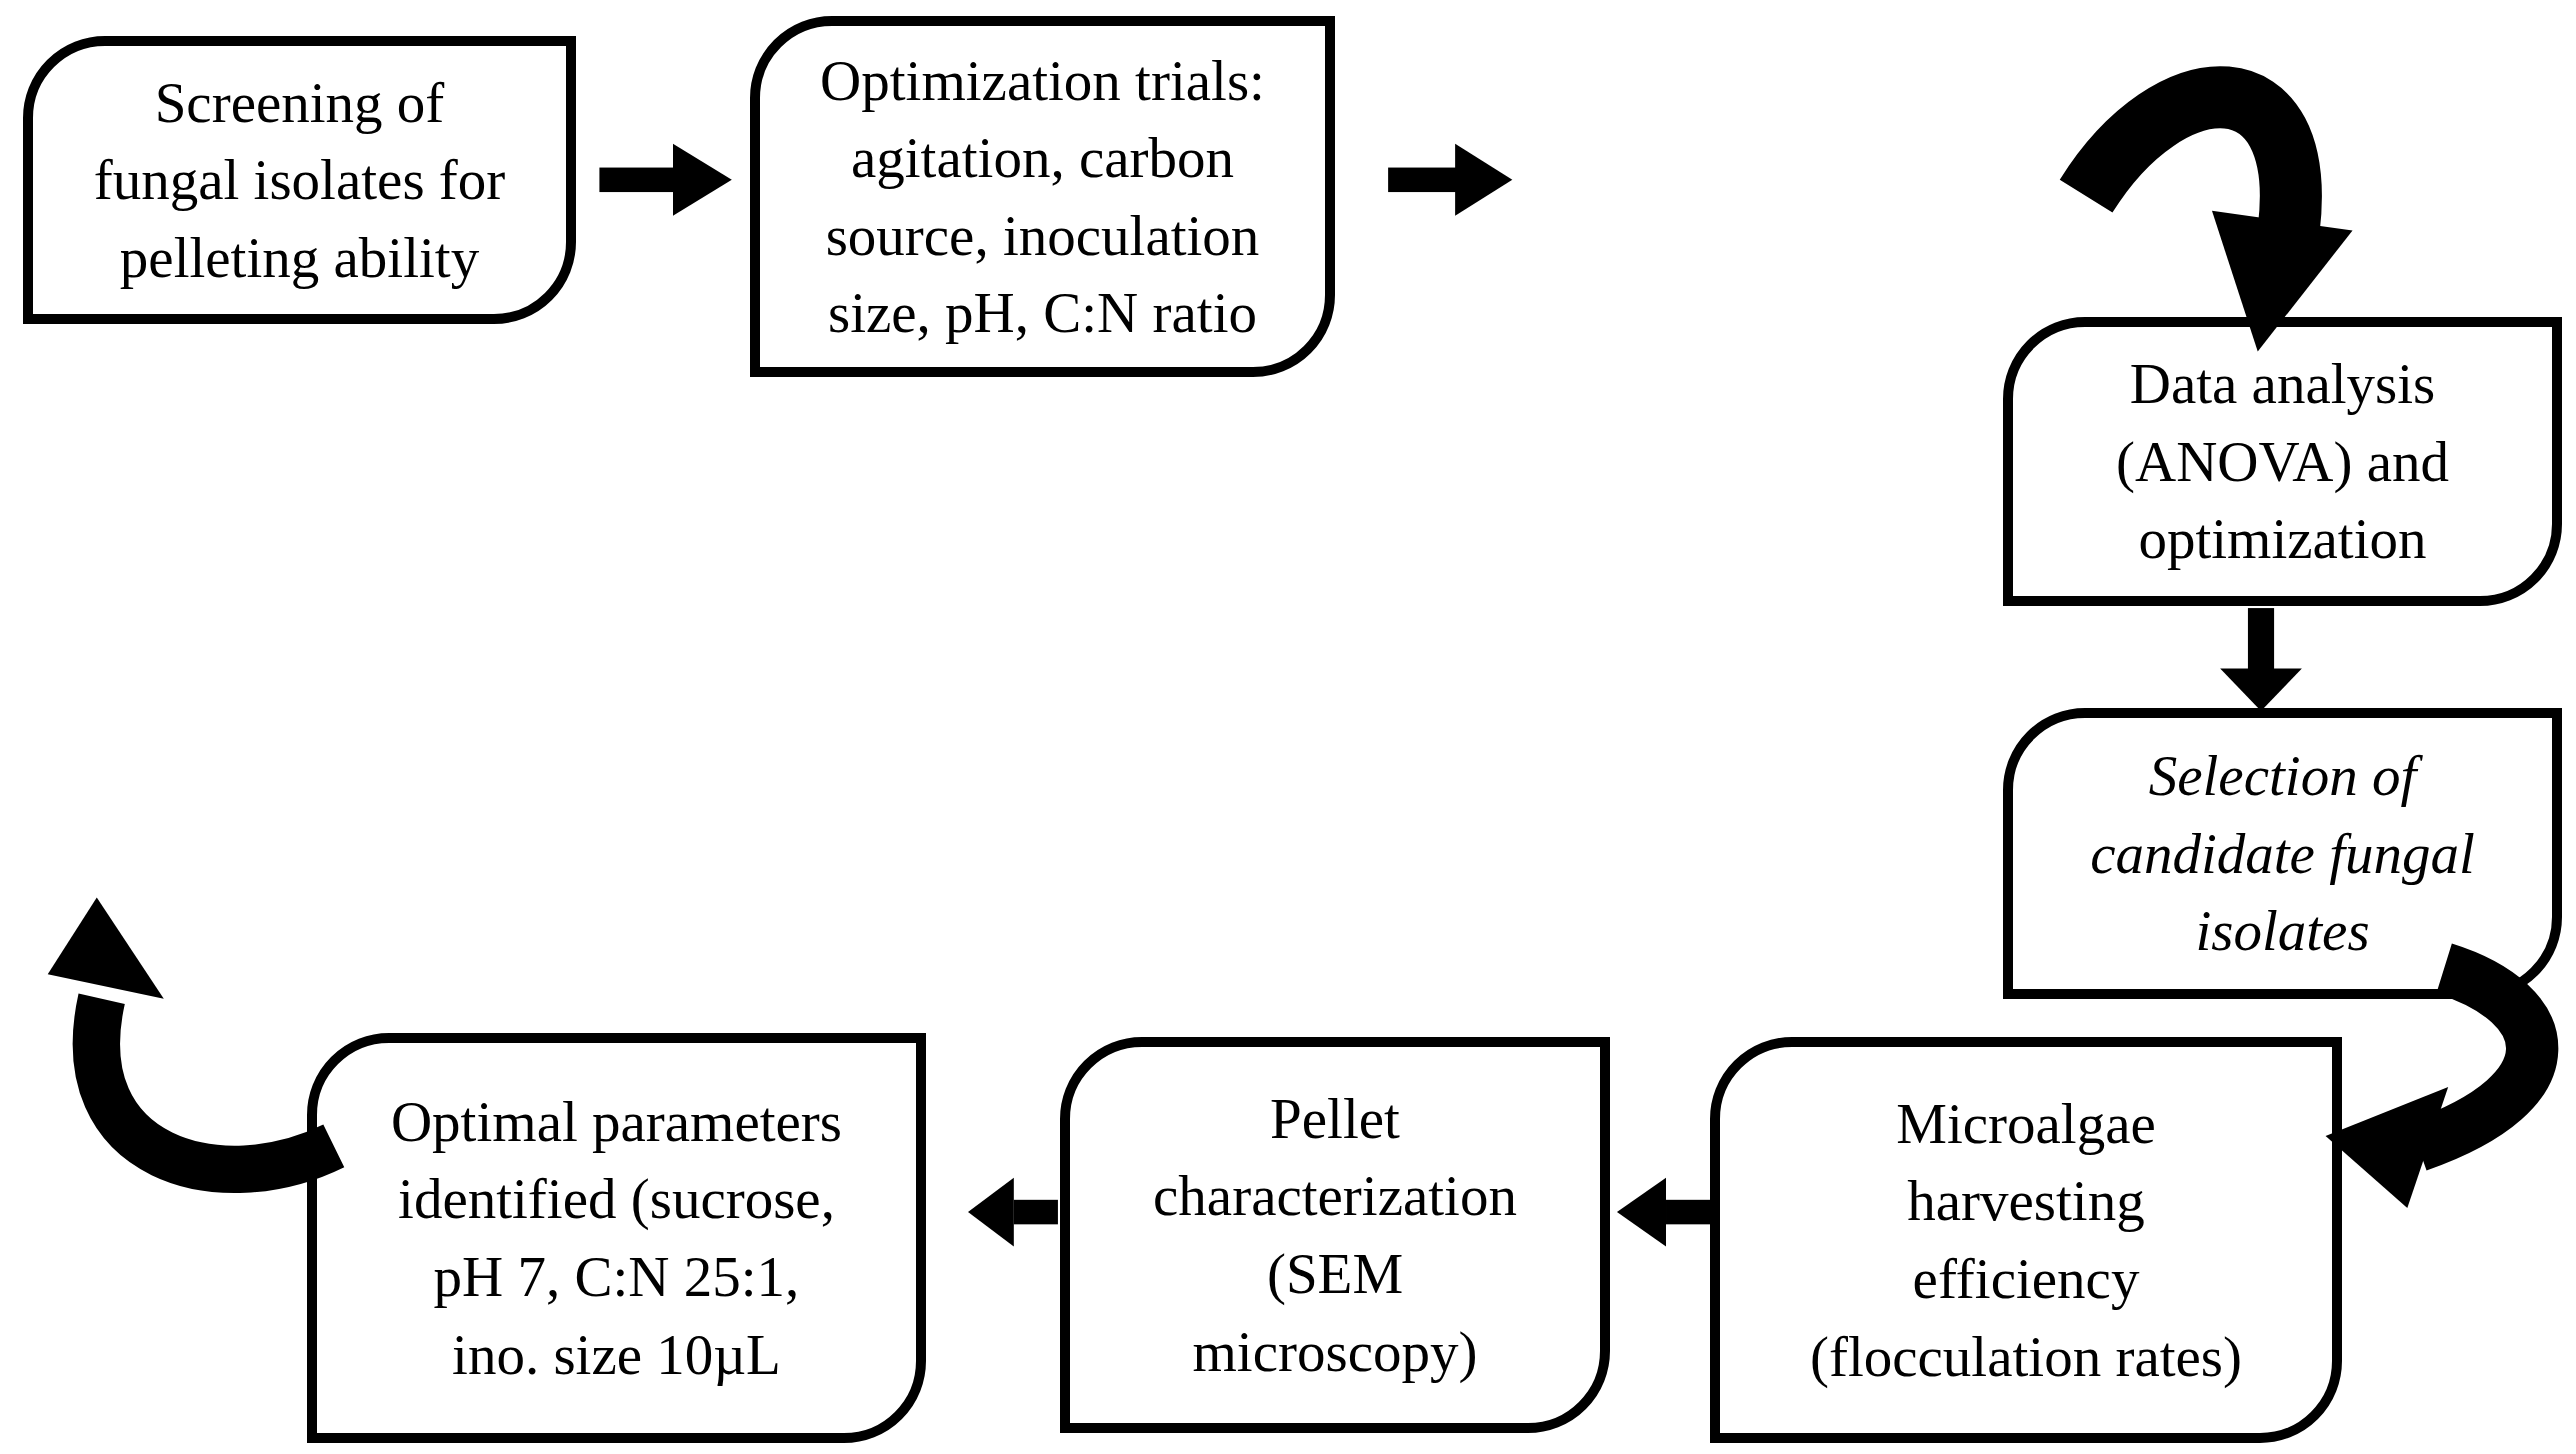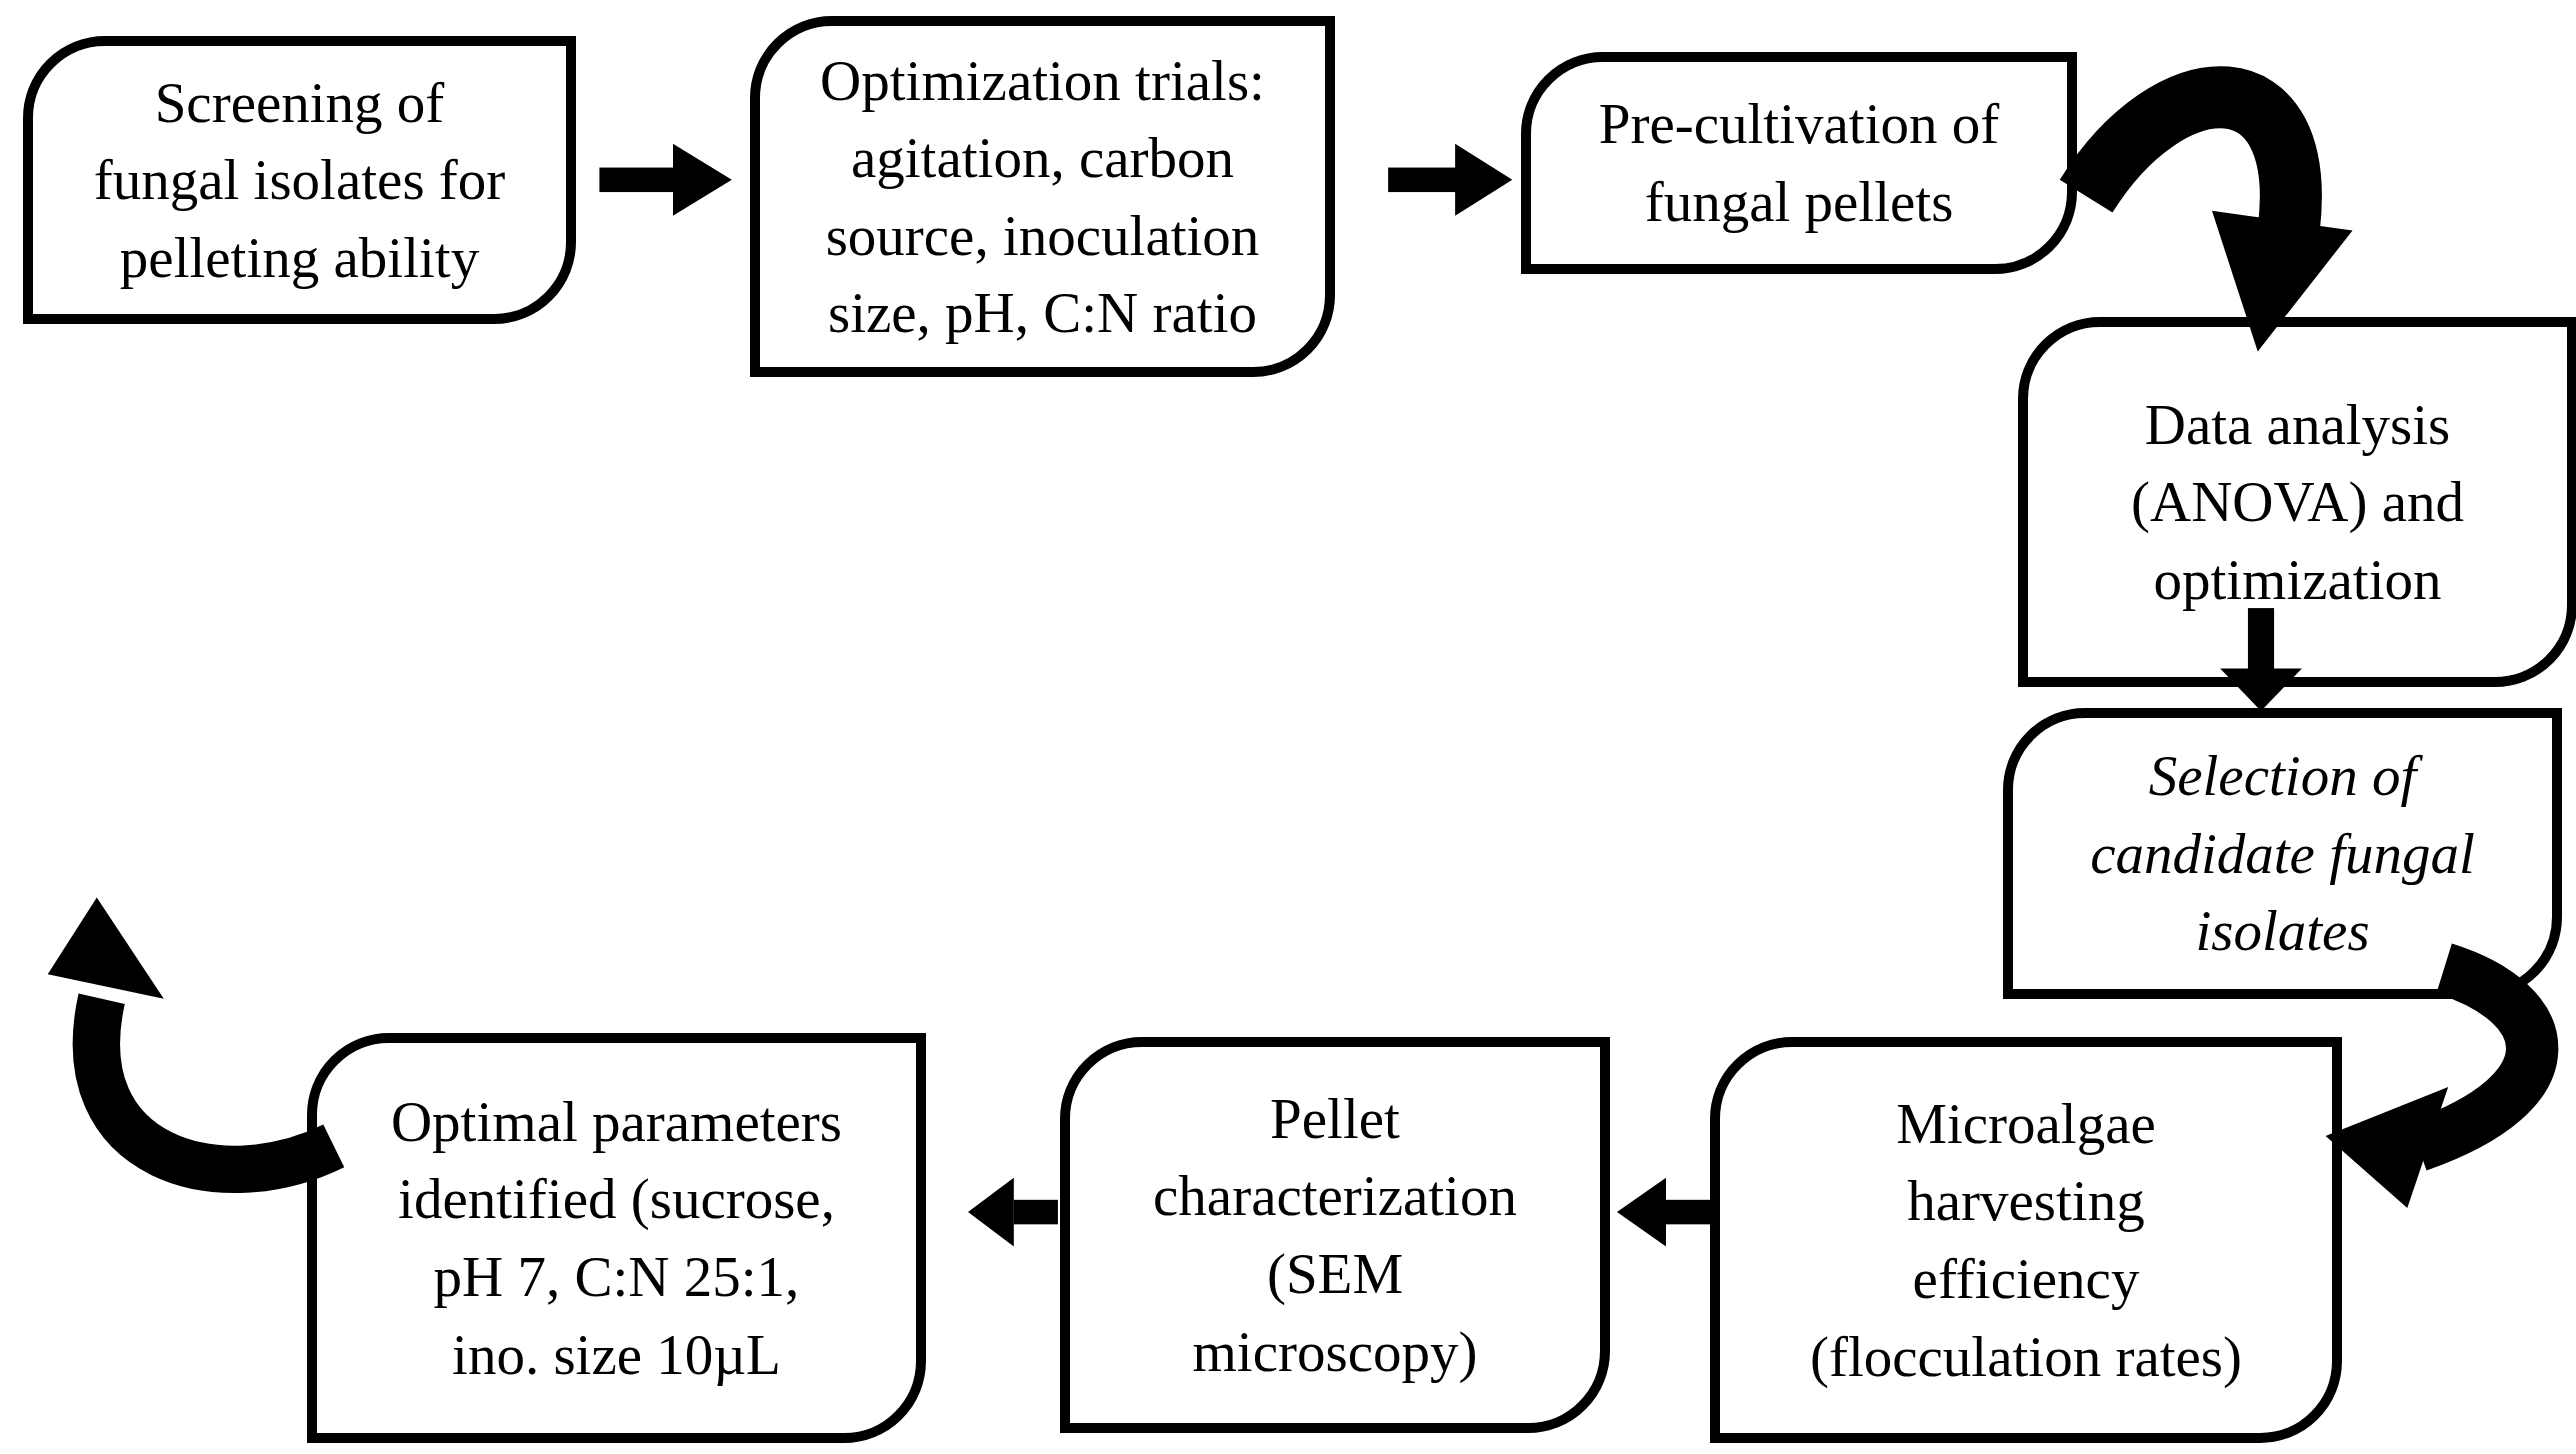--- a/index.html
+++ b/index.html
@@ -24,21 +24,21 @@
     color: #000000;
     font-size: 57px;
     line-height: 1.36;
     padding: 0 11.4px;
   }
   .box-text { white-space: pre-line; }
   
   .b1 { left: 23px;   top: 36px;   width: 553px; height: 288px; }
   .b2 { left: 750px;  top: 16.4px;   width: 585px; height: 361px; }
   .b3 { left: 1521px; top: 52px;   width: 556px; height: 222px; }
-  .b4 { left: 2003px; top: 317px;  width: 559px; height: 370px; margin-left: 15px; }
+  .b4 { left: 2003px; top: 317px;  width: 559px; height: 289px; }
   .b5 { left: 2003px; top: 708px;  width: 559px; height: 291px; font-style: italic; }
   .b6 { left: 1710px; top: 1037px; width: 632px; height: 406px; }
   .b7 { left: 1060px; top: 1037px; width: 550px; height: 396px; }
   .b8 { left: 307px;  top: 1033px; width: 619px; height: 410px; }
   .b9 { left: 31px;   top: 541px;  width: 688px; height: 397px; }
   .connectors {
     position: absolute;
     left: 0; top: 0;
     width: 2576px; height: 1454px;
     pointer-events: none;
@@ -57,24 +57,20 @@
 source, inoculation
 size, pH, C:N ratio</span>
   </div>
 
   <div class="box b1">
     <span class="box-text">Screening of
 fungal isolates for
 pelleting ability</span>
   </div>
 
-  <div class="box b3">
-    <span class="box-text">Pre-cultivation of
-fungal pellets</span>
-  </div>
 
   <div class="box b4">
     <span class="box-text">Data analysis
 (ANOVA) and
 optimization</span>
   </div>
 
   <div class="box b5">
     <span class="box-text">Selection of
 candidate fungal

